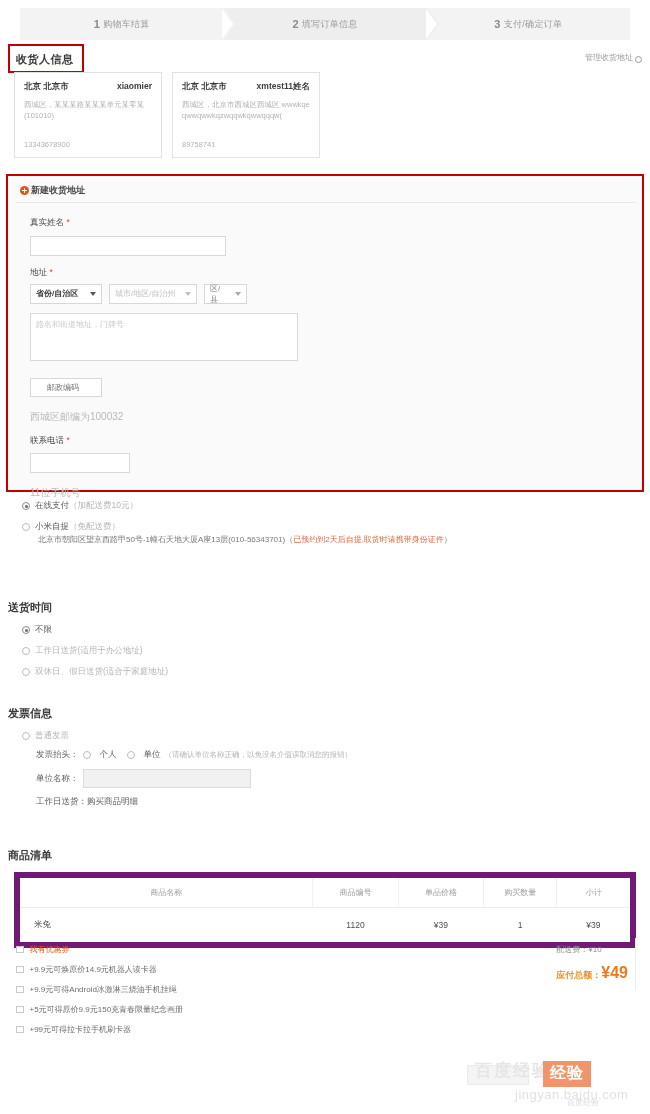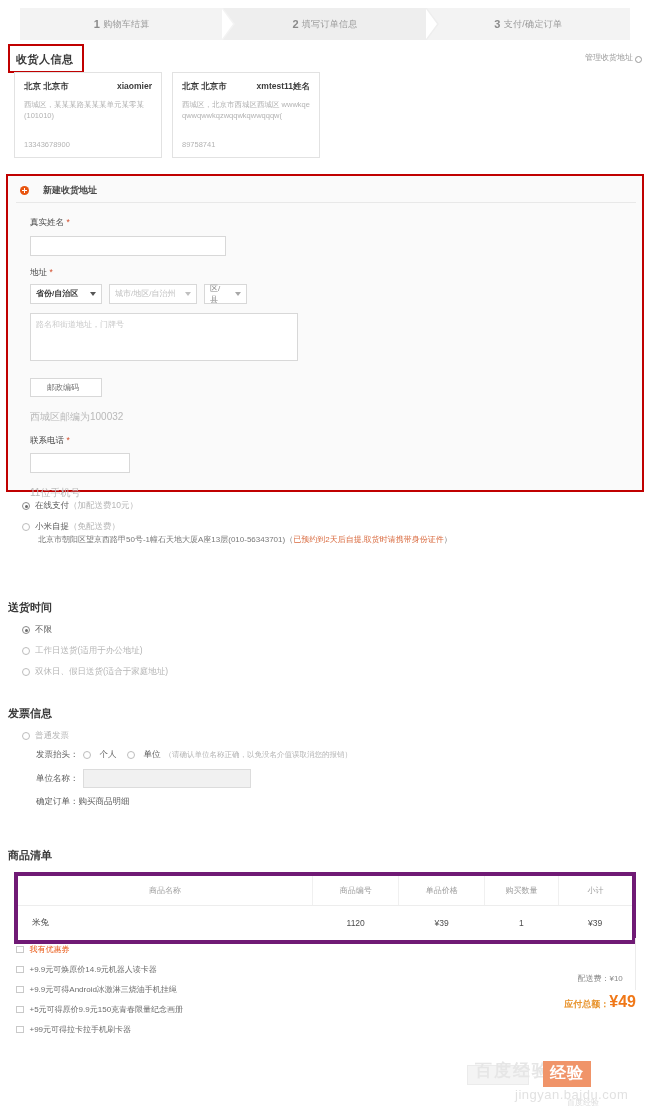--- a/index.html
+++ b/index.html
@@ -112,21 +112,21 @@
 
   
   .anno-box {
     position: absolute; left: 6px; top: 174px;
     width: 638px; height: 318px;
     border: 2px solid #c00000;
     background: #fafafa;
   }
   .new-addr-head {
     position: absolute; left: 12px; top: 8px;
-    display: flex; align-items: center; gap: 14px;
+    display: flex; align-items: center; gap: 2px;
     font-size: 9px; color: #4a4a4a; font-weight: bold;
   }
   .plus-icon {
     width: 9px; height: 9px; border-radius: 50%;
     background: #e8540f; position: relative;
     display: inline-block;
   }
   .plus-icon:before, .plus-icon:after {
     content: ""; position: absolute; background: #fff;
   }
@@ -226,21 +226,21 @@
     width: 168px; height: 19px;
     border: 1px solid #dcdcdc; background: #f1f1f1;
     outline: none; font-size: 8px; padding: 0 4px;
     font-family: "Liberation Sans", sans-serif;
   }
 
   
   .goods-wrap {
     position: absolute; left: 14px; top: 872px;
     width: 622px;
-    border: 4px solid #701a75;
+    border: 6px solid #701a75;
     background: #fff;
   }
   table.goods { width: 100%; border-collapse: collapse; }
   table.goods th {
     font-size: 8px; color: #9d9d9d; font-weight: normal;
     padding: 9px 0; border-bottom: 1px solid #ededed;
     border-right: 1px solid #f0f0f0;
   }
   table.goods th:last-child { border-right: none; }
   table.goods td {
@@ -254,21 +254,21 @@
   .cp-row {
     display: flex; align-items: center;
     font-size: 8px; color: #6d6d6d; margin-bottom: 9px;
   }
   .cb {
     width: 7.5px; height: 7.5px; border: 1px solid #c9c9c9;
     background: #fff; margin-right: 6px; flex: none;
   }
   .cp-row.first { color: #e8540f; }
 
-  .totals { position: absolute; right: 14px; top: 944px; text-align: center; margin-top: 29px; }
+  .totals { position: absolute; right: 22px; top: 944px; text-align: left; }
   .ship-fee { font-size: 8px; color: #8a8a8a; margin-bottom: 9px; }
   .grand { font-size: 9px; color: #e8932c; font-weight: bold; }
   .grand .amt { font-size: 16px; color: #f07818; }
 
   .divider-right {
     position: absolute; right: 14px; top: 938px;
     width: 1px; height: 52px; background: #ececec;
   }
 
   
@@ -455,21 +455,21 @@
       <span>单位</span>
       <span class="muted" style="font-size:7.5px">（请确认单位名称正确，以免没名介值误取消您的报销）</span>
     </div>
 
     <div class="inv-line">
       <span>单位名称：</span>
       <input class="inv-input" type="text" style="">
     </div>
 
     <div class="inv-line">
-      <span>确定订单：购买商品明细</span>
+      <span>工作日送货：购买商品明细</span>
     </div>
   </div>
 
   <div class="sec" style="top:848px">
     <h3>商品清单</h3>
   </div>
 
   <div class="goods-wrap">
     <table class="goods">
       <thead>

